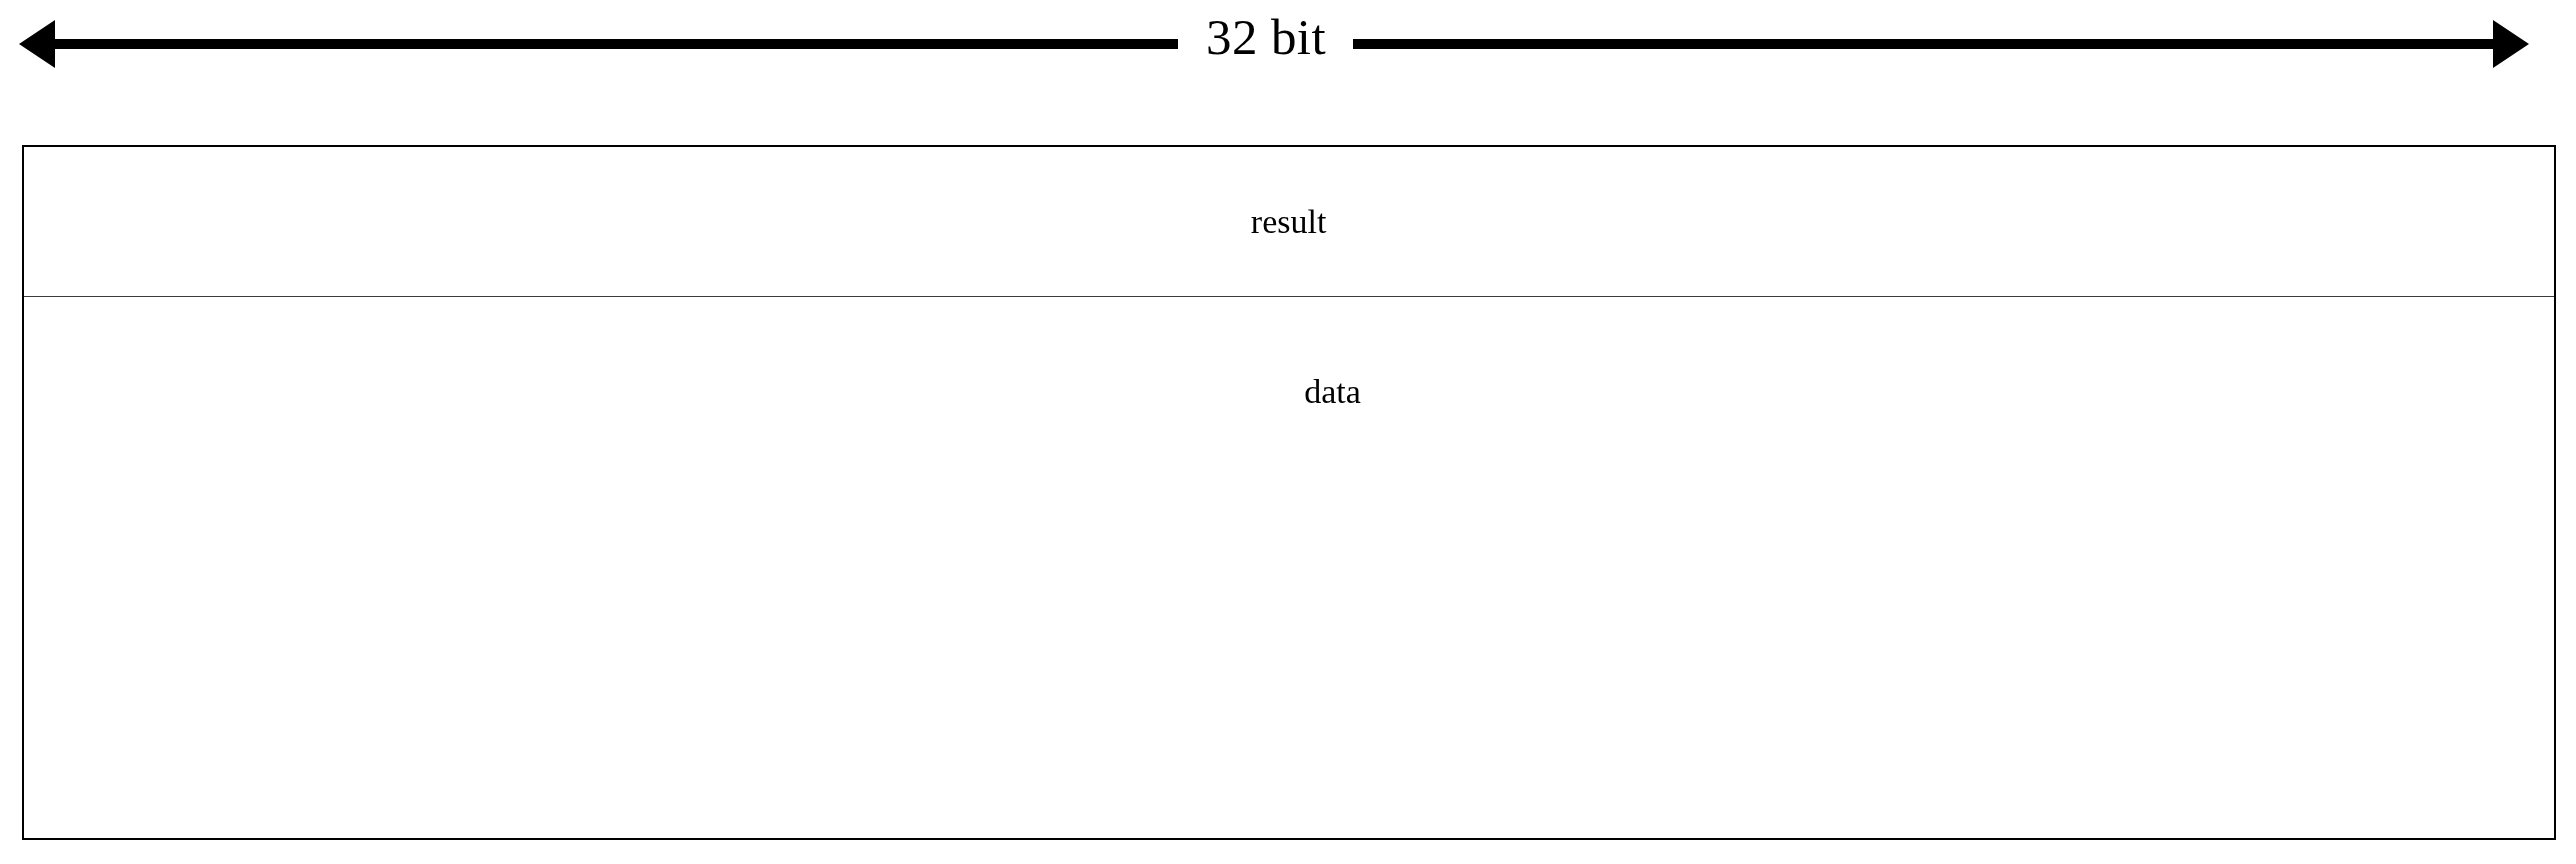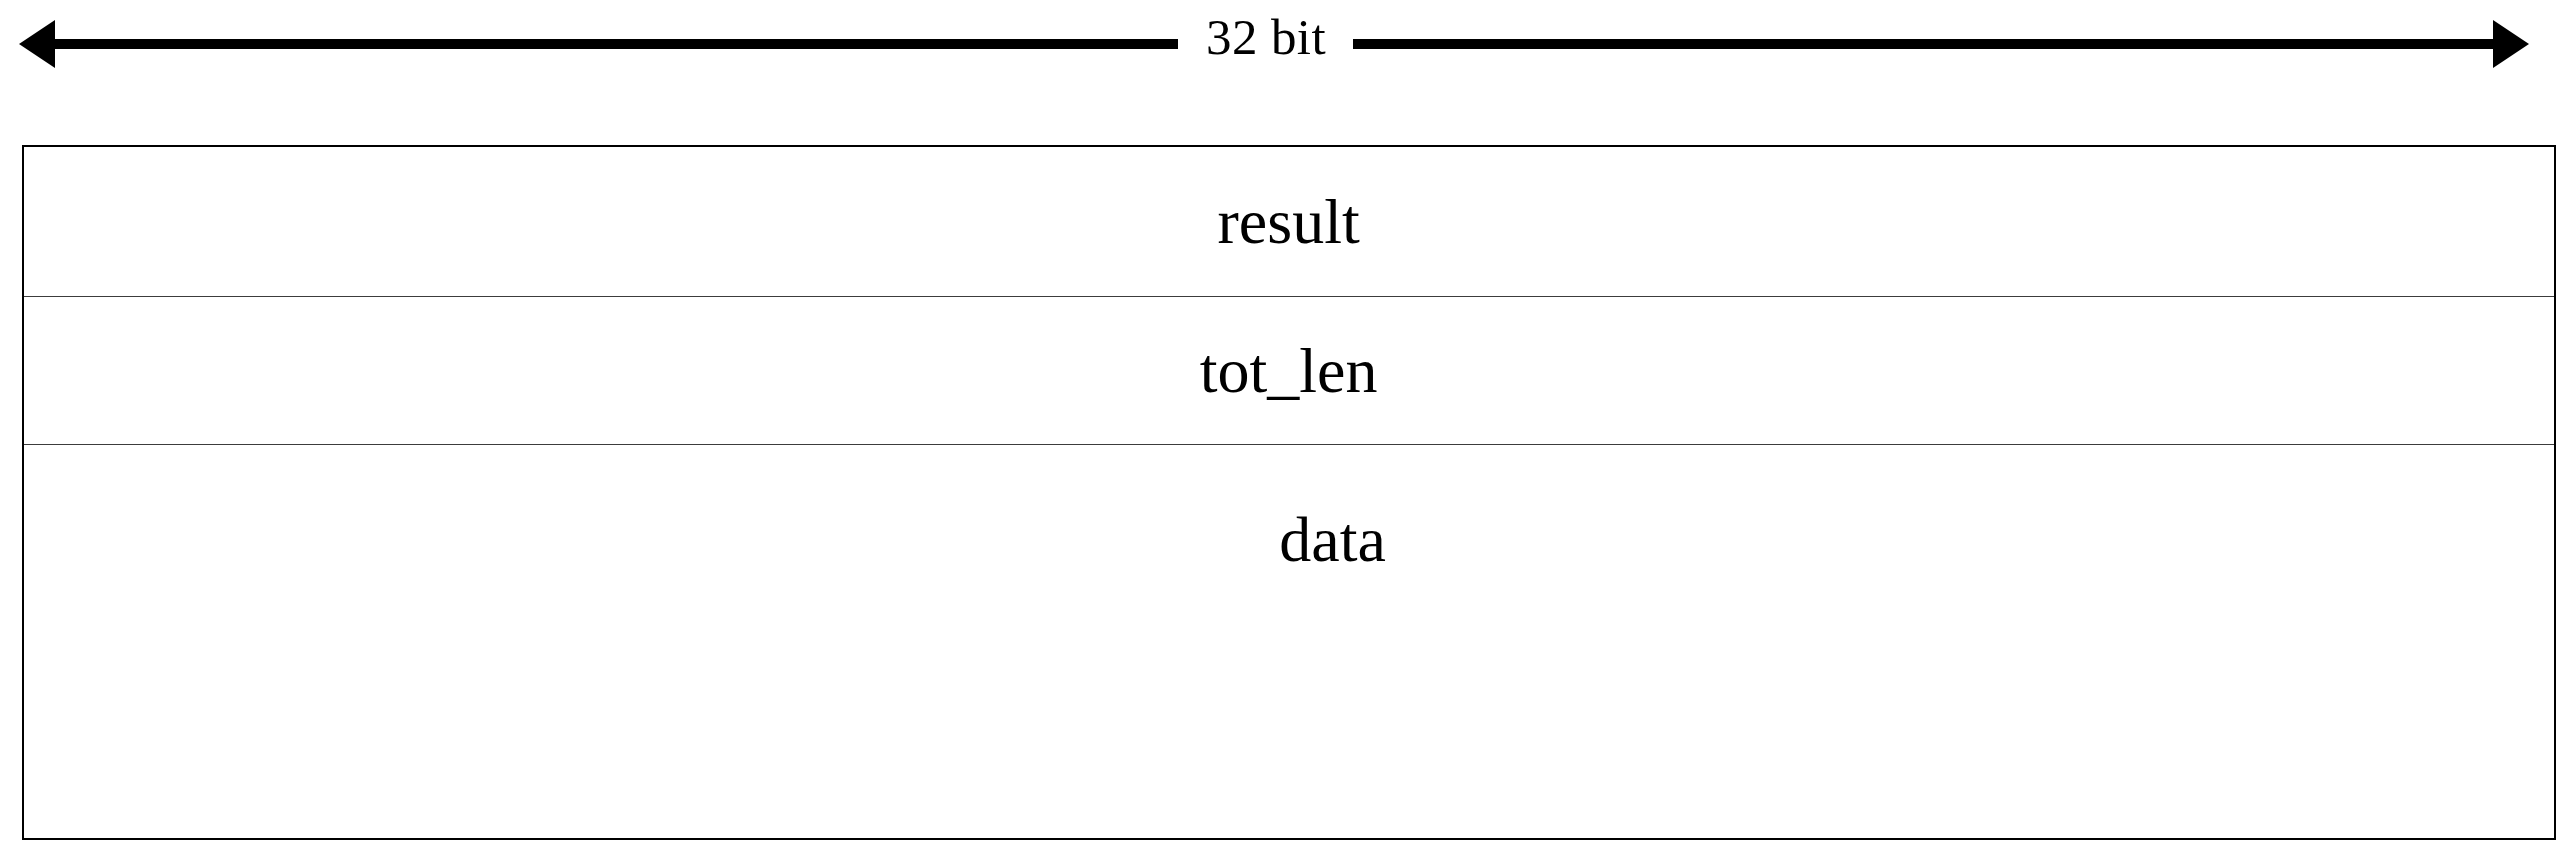--- a/index.html
+++ b/index.html
@@ -95,21 +95,21 @@
     border-bottom: none;
     margin-left: 44px;
   }
 
   .packet-row.r1 { height: 150px; }
   .packet-row.r2 { height: 148px; }
   .packet-row.r3 { height: 148px; }
   .packet-row.r4 { height: 245px; }
 
   .field-label {
-    font-size: 64px;
+    font-size: 34px;
     line-height: 56px;
     white-space: nowrap;
     text-align: left;
   }
   .packet-row.r4 .field-label {
     position: relative;
     top: -28px;
   }
 </style>
 </head>
@@ -124,23 +124,20 @@
     <span class="arrow-shaft right"></span>
     <span class="arrow-head right"></span>
   </div>
 
   <div class="packet-table">
 
     <div class="packet-row r1">
       <span class="field-label">result</span>
     </div>
 
-    <div class="packet-row r2">
-      <span class="field-label">tot_len</span>
-    </div>
 
 
     <div class="packet-row r4">
       <span class="field-label">data</span>
     </div>
 
   </div>
 
 </div>
 

